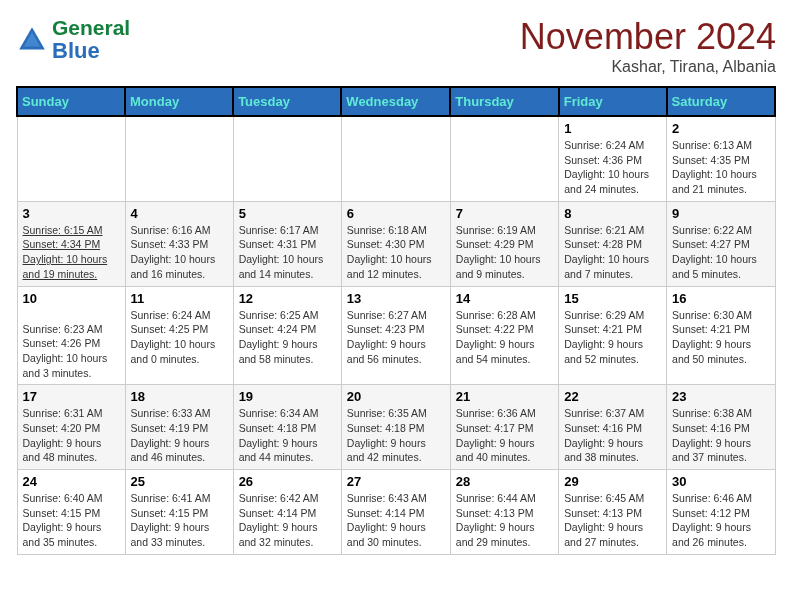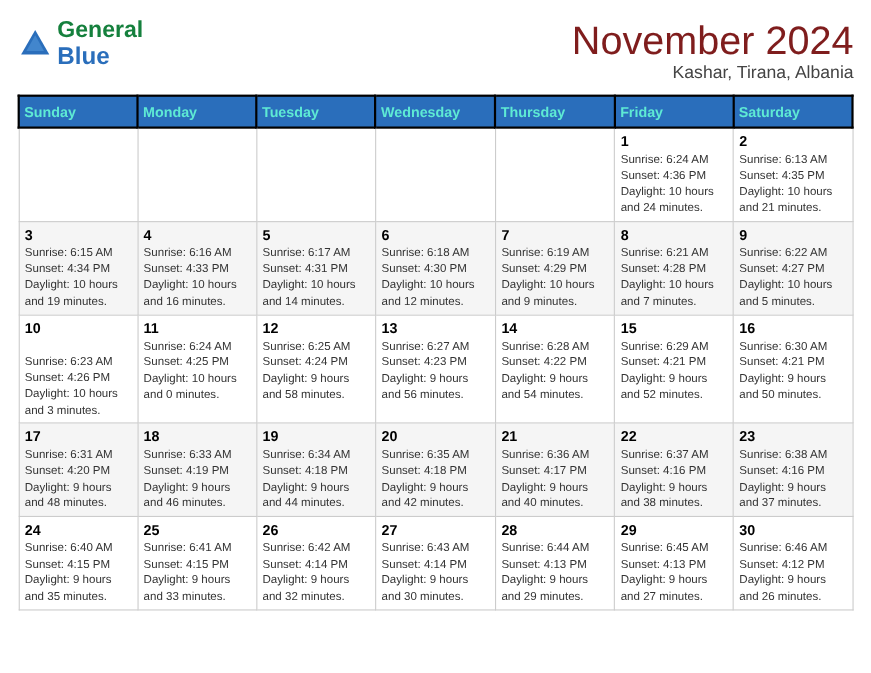--- a/index.html
+++ b/index.html
@@ -133,21 +133,21 @@
         <td>
           <span class="day-num">2</span>
           <div class="day-info" style="white-space: pre-line;">Sunrise: 6:13 AM
 Sunset: 4:35 PM
 Daylight: 10 hours and 21 minutes.</div>
         </td>
       </tr>
       <tr>
         <td>
           <span class="day-num">3</span>
-          <div class="day-info" style="white-space: pre-line;">Sunrise: 6:15 AM
+          <div class="day-info" style="white-space: pre-line; text-decoration: underline;">Sunrise: 6:15 AM
 Sunset: 4:34 PM
 Daylight: 10 hours and 19 minutes.</div>
         </td>
         <td>
           <span class="day-num">4</span>
           <div class="day-info" style="white-space: pre-line;">Sunrise: 6:16 AM
 Sunset: 4:33 PM
 Daylight: 10 hours and 16 minutes.</div>
         </td>
         <td>

